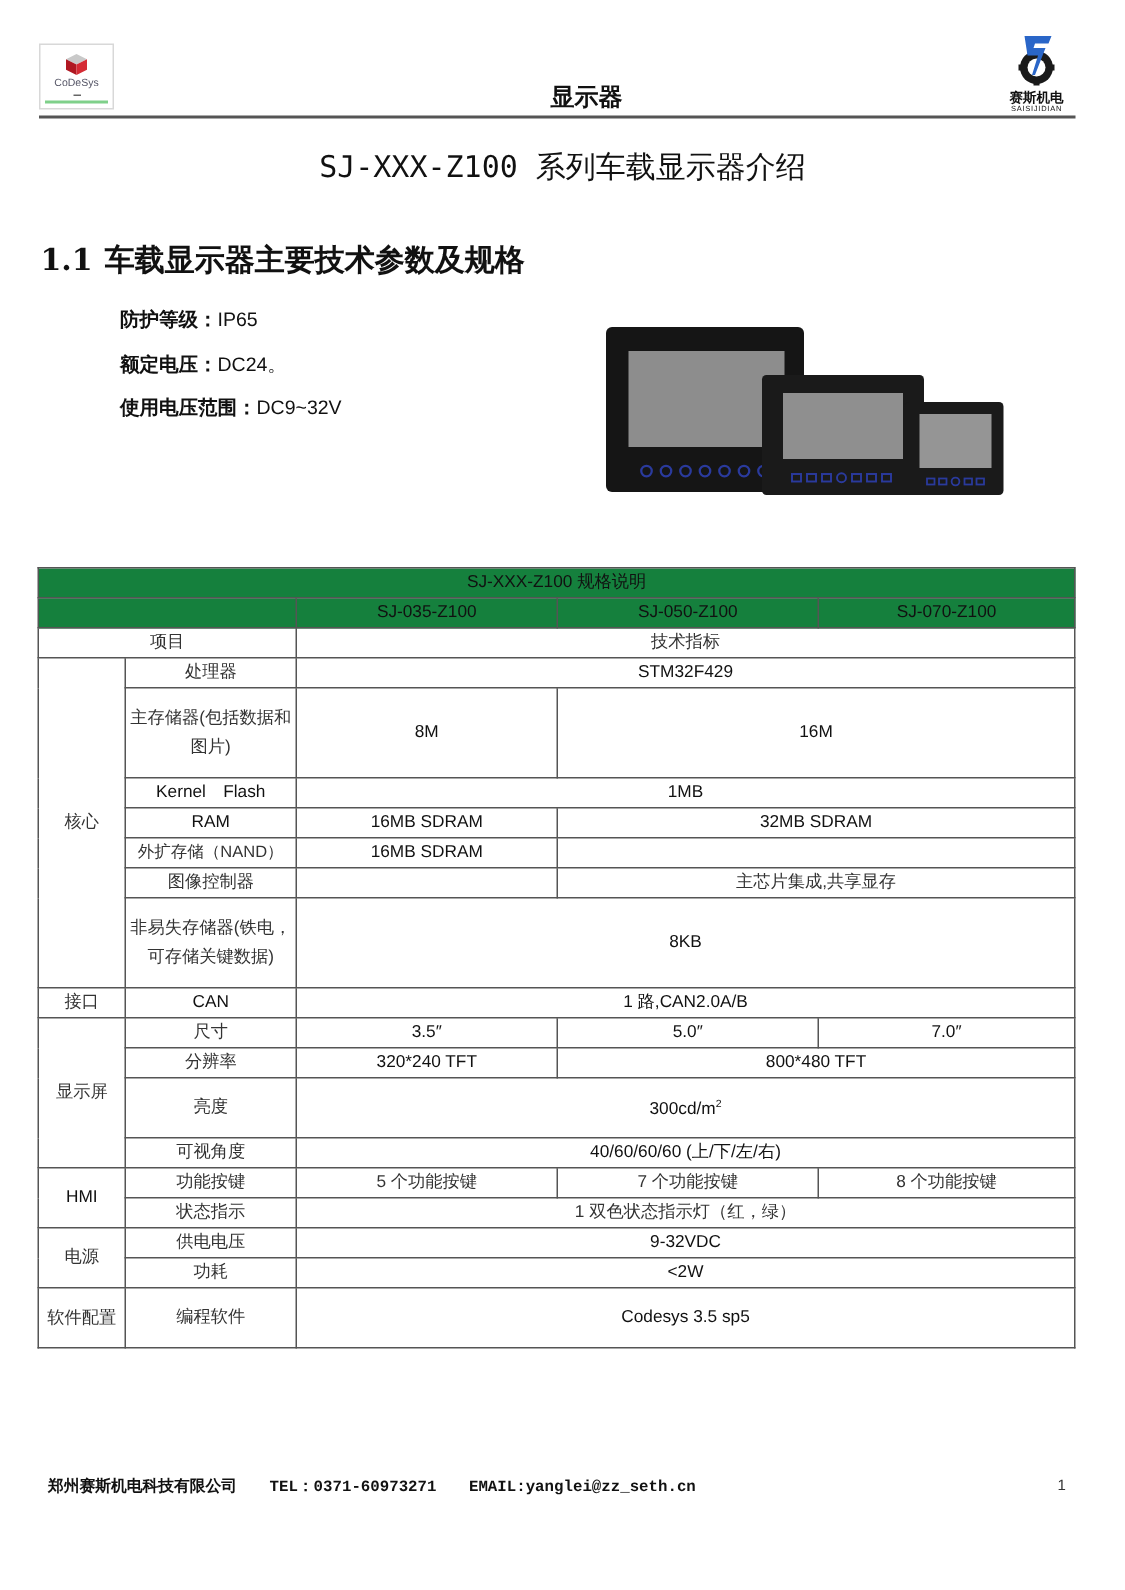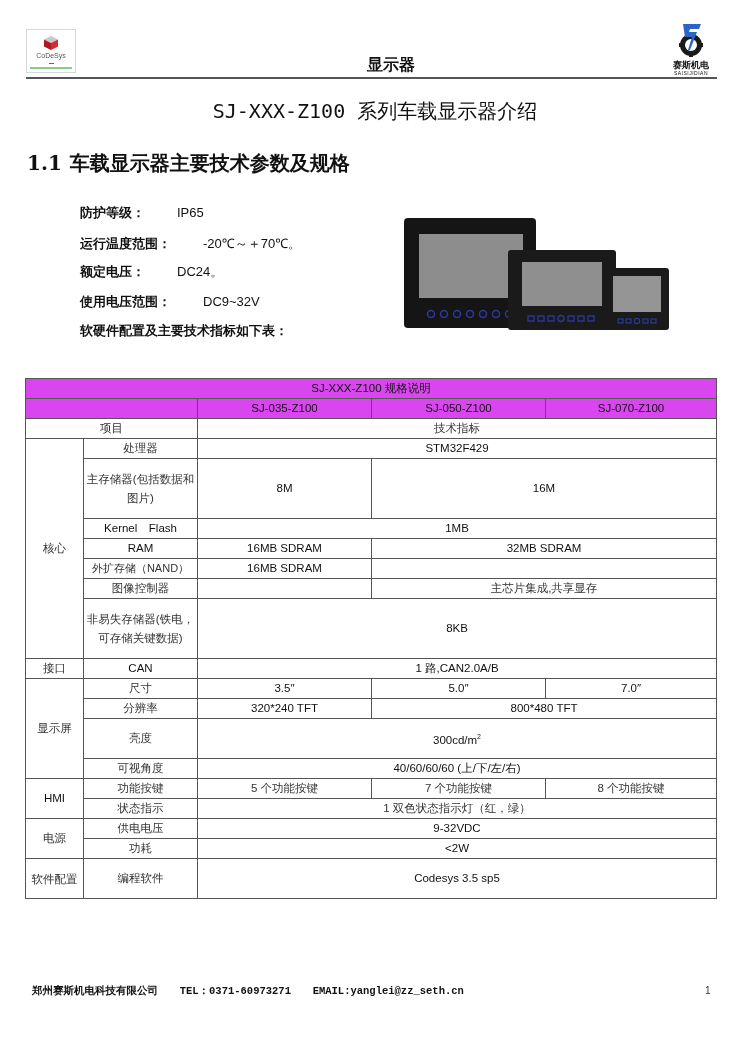--- a/index.html
+++ b/index.html
@@ -12,34 +12,34 @@
   .logo-left .green { position: absolute; left: 3px; right: 3px; bottom: 3px; height: 2px; background: #7fd08a; }
 
   .header-title { position: absolute; left: 0; width: 750px; top: 55px; text-align: center; font-size: 16px; font-weight: bold; font-family: "DejaVu Sans", sans-serif; padding-left: 16px; }
   .logo-right { position: absolute; left: 663px; top: 24px; width: 56px; height: 52px; }
   .logo-right .mark { position: absolute; left: 14px; top: 0; width: 28px; height: 34px; }
   .logo-right .cn { position: absolute; left: 0; right: 0; top: 35px; text-align: center; font-size: 9px; font-weight: bold; color: #111; font-family: Liberation Serif, serif; letter-spacing: 0px; }
   .logo-right .en { position: absolute; left: 0; right: 0; top: 46px; text-align: center; font-size: 5px; color: #111; letter-spacing: 0.5px; }
   .header-rule { position: absolute; left: 26px; top: 77px; width: 691px; height: 2px; background: #555; }
 
   .doc-title { position: absolute; left: 0; width: 750px; top: 98px; text-align: center; font-size: 20px; font-family: "DejaVu Sans Mono", monospace; color: #111; }
-  .section-title { position: absolute; left: 27px; top: 150px; font-size: 20px; font-weight: bold; font-family: "DejaVu Sans", sans-serif; }
+  .section-title { position: absolute; left: 27px; top: 160px; font-size: 20px; font-weight: bold; font-family: "DejaVu Sans", sans-serif; }
   .section-title .num { font-family: "DejaVu Serif", serif; margin-right: 8px; }
 
   .spec-list { position: absolute; left: 80px; top: 204px; }
   .spec-line { height: 29.5px; font-size: 13px; font-weight: bold; font-family: "DejaVu Sans", sans-serif; white-space: nowrap; }
-  .spec-line .val { font-weight: normal; font-family: "Liberation Sans", sans-serif; margin-left: 32px; }
+  .spec-line .val { font-weight: normal; font-family: "Liberation Sans", sans-serif; }
 
   .product-photo { position: absolute; left: 400px; top: 212px; width: 275px; height: 120px; }
 
   table.spec { position: absolute; left: 25px; top: 378px; width: 691px; border-collapse: collapse; table-layout: fixed; font-size: 11.5px; font-family: "Liberation Sans", sans-serif; }
   table.spec td { border: 1px solid #555; text-align: center; vertical-align: middle; padding: 0; line-height: 19px; }
   table.spec td.cn { font-family: Liberation Sans, sans-serif; font-size: 11.5px; color: #333; }
   table.spec tr.h20 td { height: 19px; }
-  table.spec .hdr { background: #d946ef; }
+  table.spec .hdr { background: #15803d; }
 
   .footer { position: absolute; left: 32px; top: 984px; font-size: 10.5px; font-weight: bold; white-space: nowrap; font-family: "DejaVu Sans", sans-serif; }
   .footer span { margin-right: 18px; }
   .footer .en { font-family: Liberation Mono, monospace; }
   .page-num { position: absolute; left: 705px; top: 985px; font-size: 10px; color: #333; }
   sup { font-size: 7px; }
 </style>
 </head>
 <body>
 
@@ -71,24 +71,22 @@
 </div>
 <div class="header-rule"></div>
 
 <div class="doc-title">SJ-XXX-Z100 系列车载显示器介绍</div>
 <div class="section-title">
   <span class="num">1.1</span><span>车载显示器主要技术参数及规格</span>
 </div>
 
 <div class="spec-list">
   <div class="spec-line"><span>防护等级：</span><span class="val">IP65</span></div>
-  <div class="spec-line"><span>运行温度范围：</span><span class="val">-20℃～＋70℃。</span></div>
   <div class="spec-line"><span>额定电压：</span><span class="val">DC24。</span></div>
   <div class="spec-line"><span>使用电压范围：</span><span class="val">DC9~32V</span></div>
-  <div class="spec-line"><span>软硬件配置及主要技术指标如下表：</span></div>
 </div>
 
 <svg class="product-photo" viewBox="0 0 275 120">
 
   <rect x="4" y="6" width="132" height="110" rx="4" fill="#151515"></rect>
   <rect x="19" y="22" width="104" height="64" fill="#8d8d8d"></rect>
   <g fill="none" stroke="#2a3a9c" stroke-width="1.5">
     <circle cx="31" cy="102" r="3.5"></circle>
       <circle cx="44" cy="102" r="3.5"></circle>
       <circle cx="57" cy="102" r="3.5"></circle>

